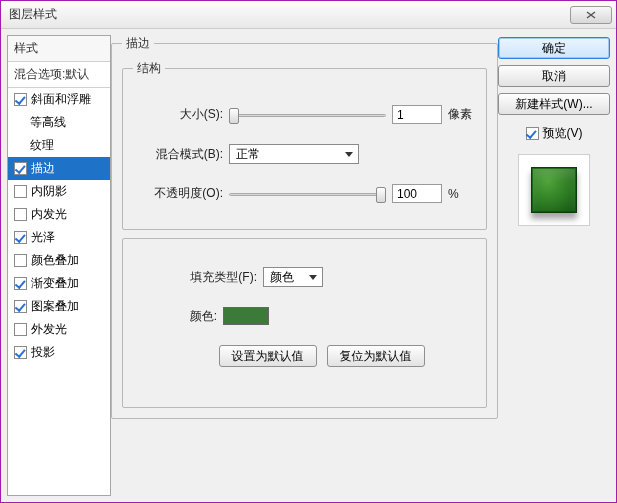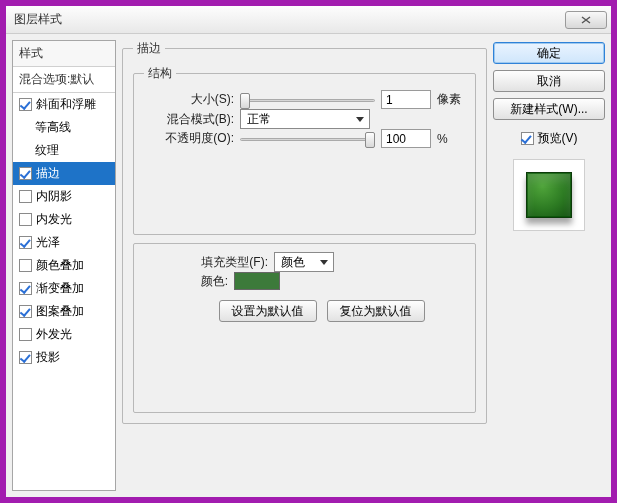--- a/index.html
+++ b/index.html
@@ -1,37 +1,37 @@
 <!DOCTYPE html>
 <html><head>
 <meta charset="utf-8">
 <style>
 * { box-sizing: border-box; margin: 0; padding: 0; font-family: "Microsoft YaHei", "SimSun", Tahoma, sans-serif; font-size: 12px; }
 body { background: #fff; width: 617px; height: 503px; overflow: hidden; }
-.dialog { width: 617px; height: 503px; border: 6px solid #a21caf; background: #f0f0f0; display: flex; flex-direction: column; }
+.dialog { width: 617px; height: 503px; border: 1px solid #a21caf; background: #f0f0f0; display: flex; flex-direction: column; }
 .titlebar { height: 28px; background: linear-gradient(#fdfdfd, #e8e8e8); border-bottom: 1px solid #ccc; display: flex; align-items: center; padding: 0 4px 0 8px; }
 .titlebar-title { flex: 1; color: #333; }
 .close-btn { width: 42px; height: 18px; border: 1px solid #9a9a9a; border-radius: 3px; background: linear-gradient(#f8f8f8, #d8d8d8); display: flex; align-items: center; justify-content: center; cursor: default; }
 .close-btn svg { width: 10px; height: 8px; }
-.body { flex: 1; display: flex; padding: 6px 6px 6px 6px; gap: 6px; }
+.body { flex: 1; display: flex; padding: 6px 6px 6px 6px; }
 .left-panel { width: 104px; border: 1px solid #a6a6a6; background: #fff; display: flex; flex-direction: column; }
 .left-header { padding: 4px 6px; border-bottom: 1px solid #d0d0d0; color: #333; background: #f7f7f7; }
 .left-sub { padding: 4px 6px; border-bottom: 1px solid #d0d0d0; color: #333; background: #fff; }
 .style-item { display: flex; align-items: center; padding: 3px 6px; gap: 4px; cursor: default; }
 .style-item.selected { background: #1e73c8; color: #fff; }
 .chk { width: 13px; height: 13px; border: 1px solid #8a8a8a; background: #fff; display: inline-flex; align-items: center; justify-content: center; flex: 0 0 13px; }
 .chk.checked::after { content: ""; display: block; width: 8px; height: 4px; border-left: 2px solid #2a6fd6; border-bottom: 2px solid #2a6fd6; transform: rotate(-50deg) translate(0,-1px); }
 .style-item.selected .chk.checked::after { border-color: #2a6fd6; }
 .indent { padding-left: 22px; }
 .center-panel { flex: 1; display: flex; flex-direction: column; gap: 6px; }
 fieldset { border: 1px solid #b8b8b8; border-radius: 2px; padding: 8px 10px 10px 10px; }
 legend { padding: 0 4px; color: #333; }
 .fs-stroke { height: 170px; }
 .fs-fill { flex: 1; padding-left: 44px; }
-.row { display: flex; align-items: center; margin: 0 0; gap: 6px; }
+.row { display: flex; align-items: center; margin: 20px 0; gap: 6px; }
 .row-label { width: 90px; text-align: right; color: #222; }
 .slider { flex: 1; height: 18px; position: relative; min-width: 90px; }
 .slider-track { position: absolute; left: 0; right: 0; top: 8px; height: 3px; background: #d7d7d7; border: 1px solid #aaa; border-radius: 2px; }
 .slider-thumb { position: absolute; top: 2px; width: 10px; height: 16px; background: linear-gradient(#fefefe,#d8d8d8); border: 1px solid #8a8a8a; border-radius: 2px; }
 .num-input { width: 50px; height: 19px; border: 1px solid #9a9a9a; background: #fff; padding: 1px 4px; text-align: left; }
 .unit { color: #222; width: 28px; }
 .select { height: 20px; border: 1px solid #8a8a8a; background: #fff; display: inline-flex; align-items: center; padding: 0 18px 0 6px; position: relative; min-width: 60px; }
 .select::after { content: ""; position: absolute; right: 5px; top: 7px; border-left: 4px solid transparent; border-right: 4px solid transparent; border-top: 5px solid #333; }
 .color-swatch { width: 46px; height: 18px; border: 1px solid #666; cursor: default; }
 .btn { height: 22px; border: 1px solid #8f8f8f; border-radius: 3px; background: linear-gradient(#fefefe,#e2e2e2); padding: 0 12px; display: inline-flex; align-items: center; justify-content: center; cursor: default; }

